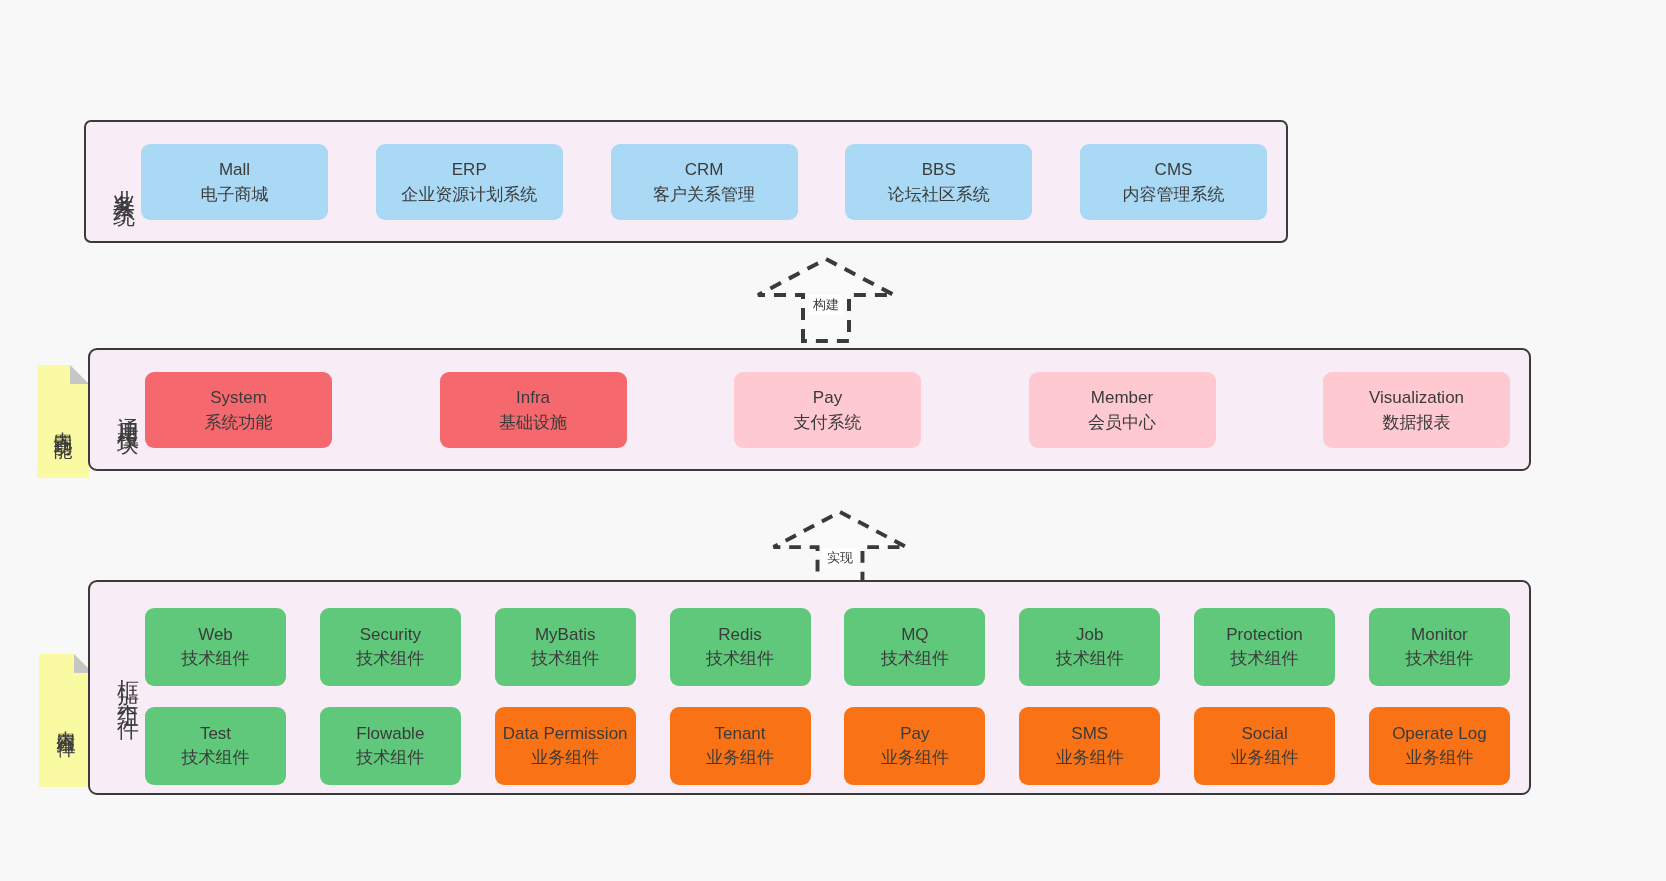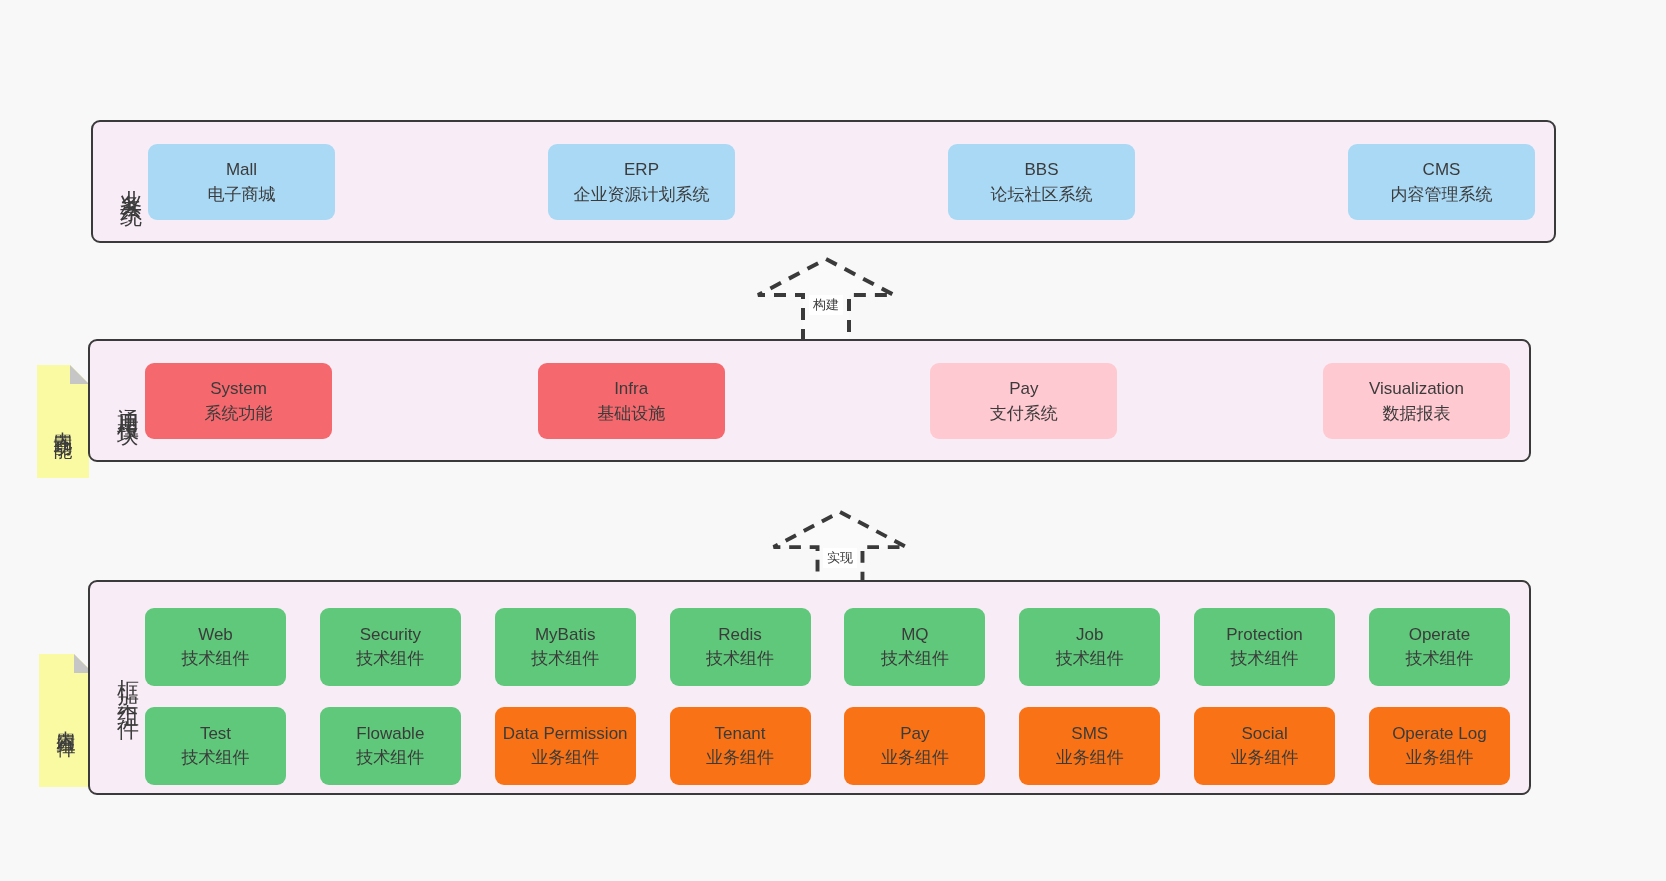--- a/index.html
+++ b/index.html
@@ -2,22 +2,22 @@
 <html><head>
 <meta charset="utf-8">
 <style>
   html,body { margin:0; padding:0; }
   body { font-family:"Liberation Sans", sans-serif; }
   .page { position:relative; width:1666px; height:881px; background:#f8f8f8; overflow:hidden; color:#3b3b3b; }
 
   
   .band { position:absolute; box-sizing:border-box; background:#f8edf6; border:2px solid #3a3a3a;
           border-radius:9px; display:flex; z-index:1; }
-  #band-top { left:91px; top:120px; width:1465px; height:123px; }
-  #band-mid { left:88px; top:339px; width:1443px; height:123px; }
+  #band-top { left:84px; top:120px; width:1204px; height:123px;border-radius:7px; }
+  #band-mid { left:88px; top:348px; width:1443px; height:123px; }
   #band-bot { left:88px; top:580px; width:1443px; height:215px; }
 
   .band-label { align-self:center; margin-left:15px; width:38px; text-align:center;
                 writing-mode:vertical-rl; text-orientation:upright;
                 font-size:22px; letter-spacing:5px; color:#3b3b3b; }
   #band-bot .band-label { letter-spacing:13px; }
 
   .band-row { flex:1; display:flex; justify-content:space-between; align-items:center; margin:0 19px 0 2px; }
   .band-grid { flex:1; display:grid; grid-template-columns:repeat(8,141px); justify-content:space-between;
                align-content:center; row-gap:21px; margin:18px 19px 0 2px; }
@@ -59,20 +59,24 @@
     <div class="band-row">
       <div class="box" data-color="blue">
         <div>Mall</div>
         <div>电子商城</div>
       </div>
       <div class="box" data-color="blue">
         <div>ERP</div>
         <div>企业资源计划系统</div>
       </div>
       <div class="box" data-color="blue">
+        <div>CRM</div>
+        <div>客户关系管理</div>
+      </div>
+      <div class="box" data-color="blue">
         <div>BBS</div>
         <div>论坛社区系统</div>
       </div>
       <div class="box" data-color="blue">
         <div>CMS</div>
         <div>内容管理系统</div>
       </div>
     </div>
   </section>
 
@@ -92,20 +96,24 @@
       </div>
       <div class="box" data-color="red">
         <div>Infra</div>
         <div>基础设施</div>
       </div>
       <div class="box" data-color="pink">
         <div>Pay</div>
         <div>支付系统</div>
       </div>
       <div class="box" data-color="pink">
+        <div>Member</div>
+        <div>会员中心</div>
+      </div>
+      <div class="box" data-color="pink">
         <div>Visualization</div>
         <div>数据报表</div>
       </div>
     </div>
   </section>
 
   <div class="sticky" id="sticky-features">
     <svg class="fold" width="19" height="19">
       <path d="M0,0 L19,19 L0,19 Z" fill="#c6c6c6"></path>
     </svg>
@@ -144,21 +152,21 @@
       </div>
       <div class="box small" data-color="green">
         <div>Job</div>
         <div>技术组件</div>
       </div>
       <div class="box small" data-color="green">
         <div>Protection</div>
         <div>技术组件</div>
       </div>
       <div class="box small" data-color="green">
-        <div>Operate</div>
+        <div>Monitor</div>
         <div>技术组件</div>
       </div>
 
       <div class="box small" data-color="green">
         <div>Test</div>
         <div>技术组件</div>
       </div>
       <div class="box small" data-color="green">
         <div>Flowable</div>
         <div>技术组件</div>

